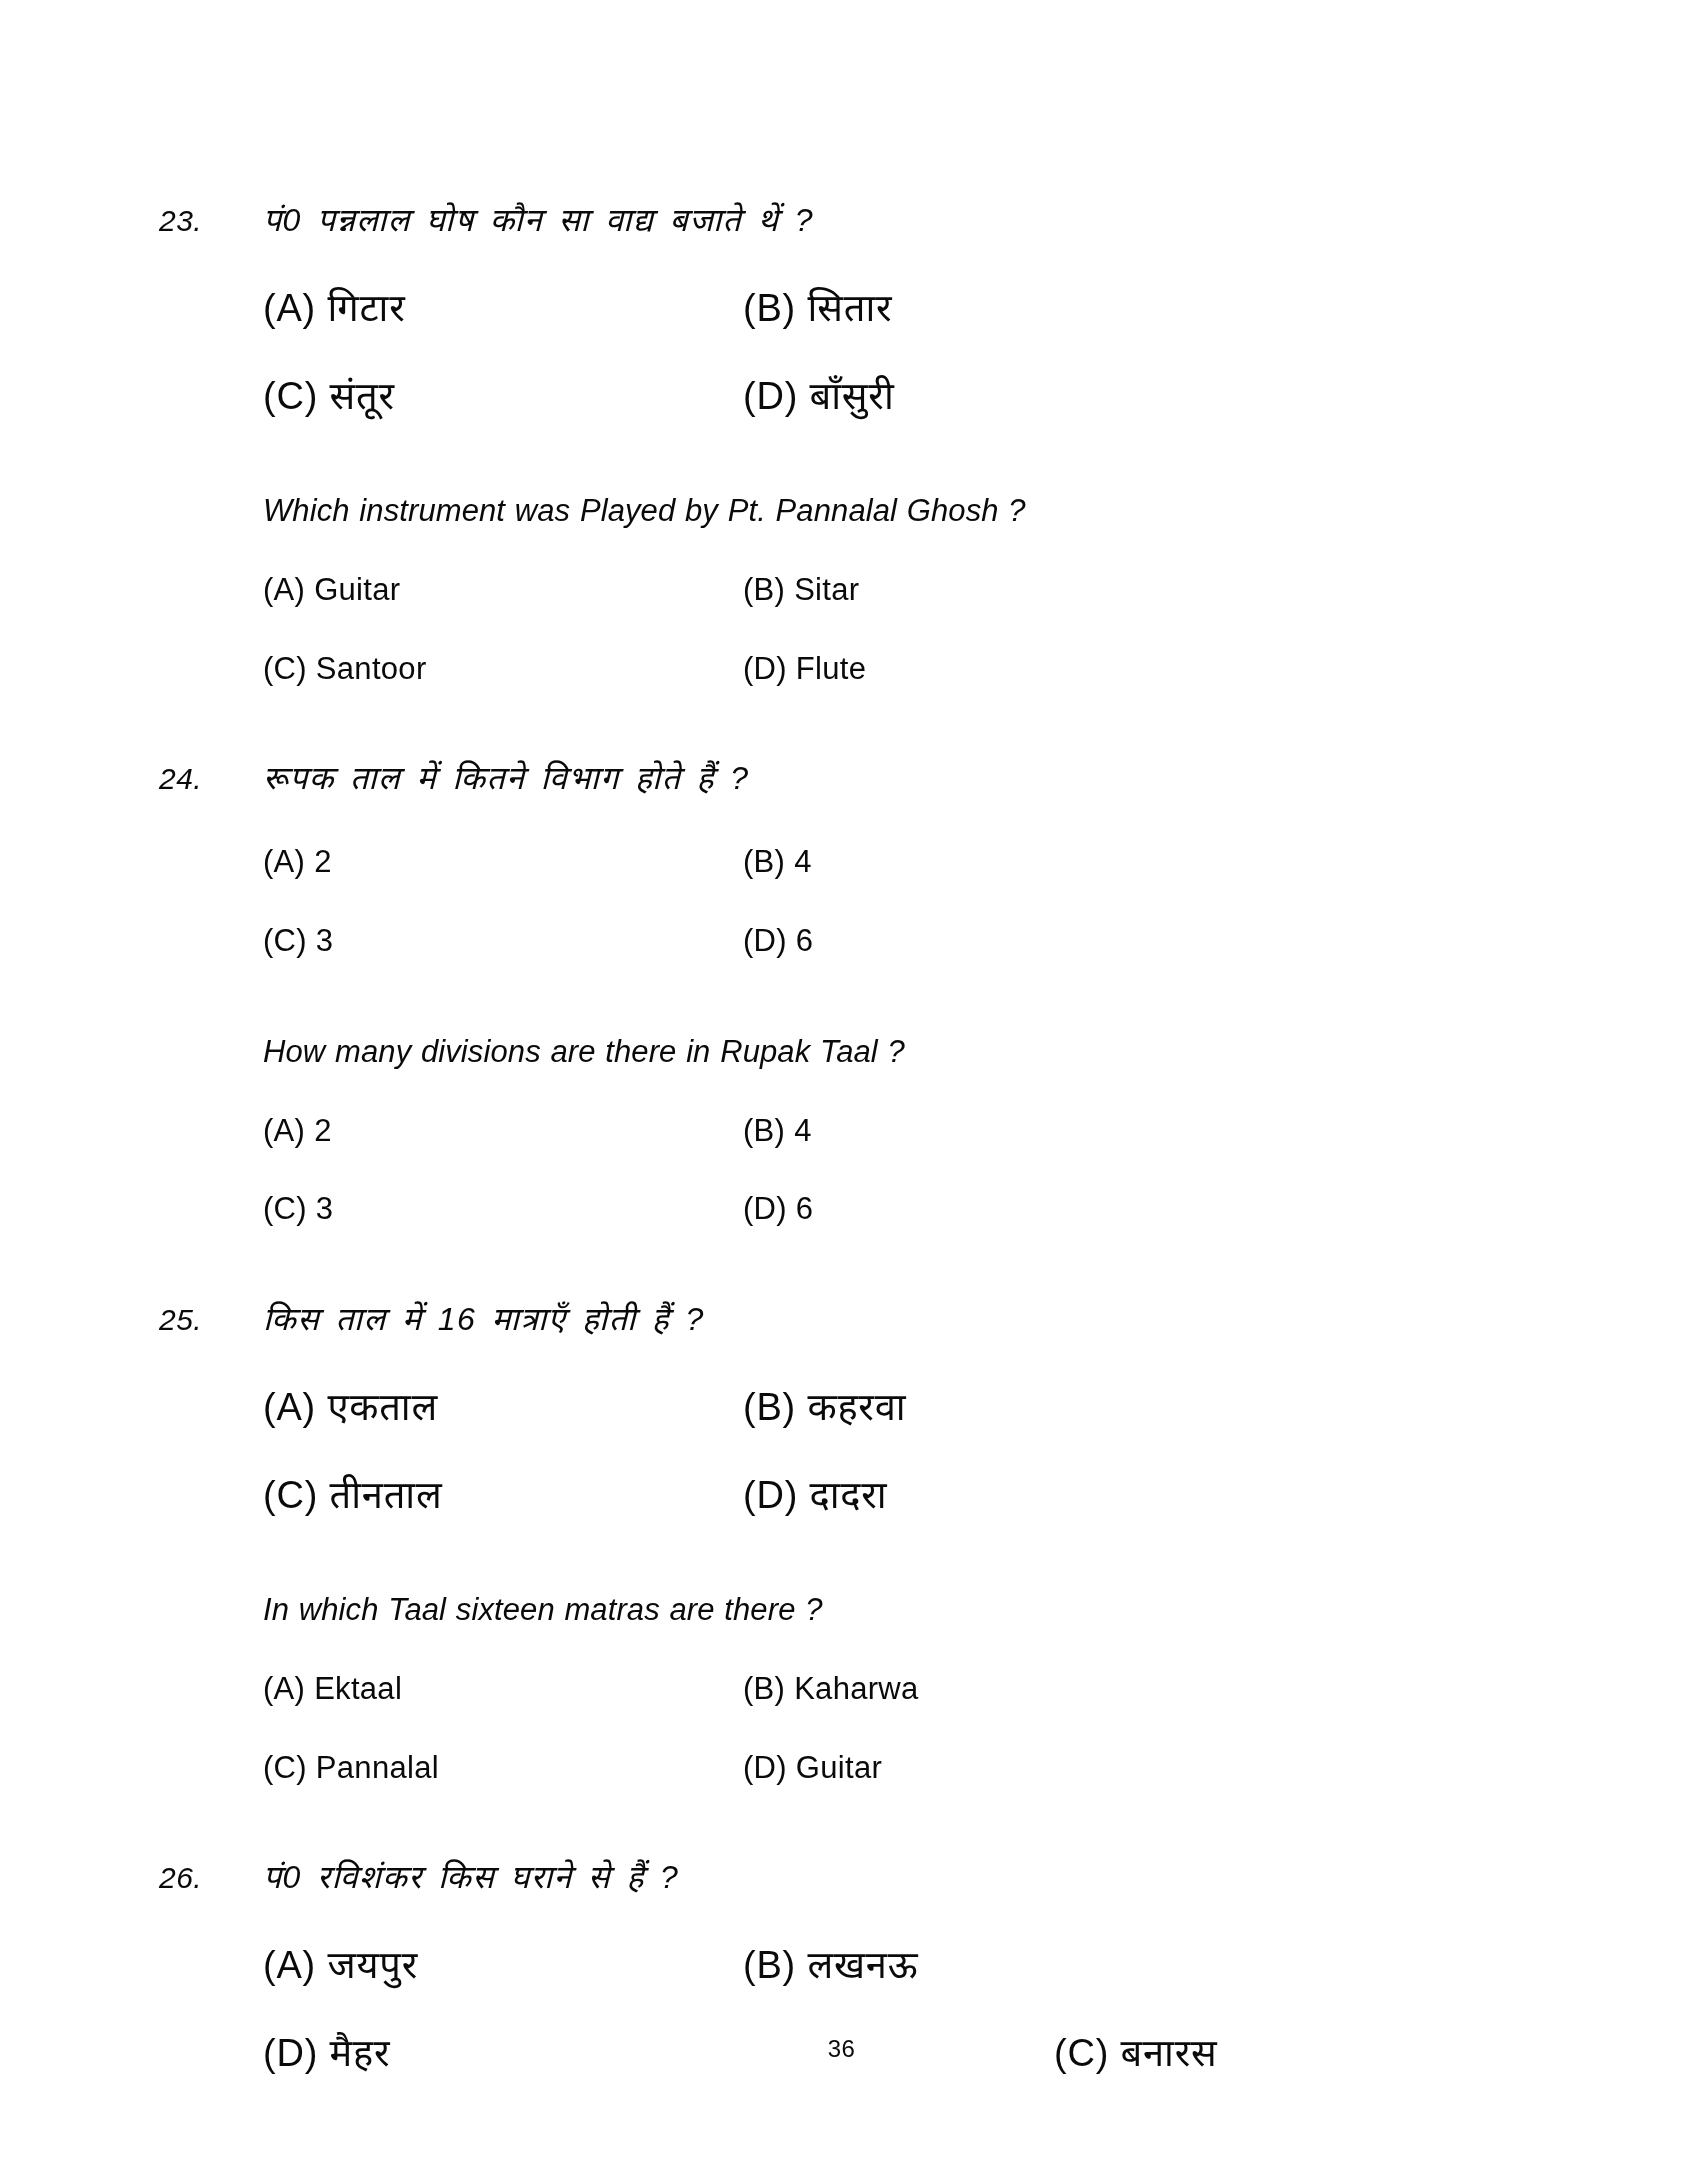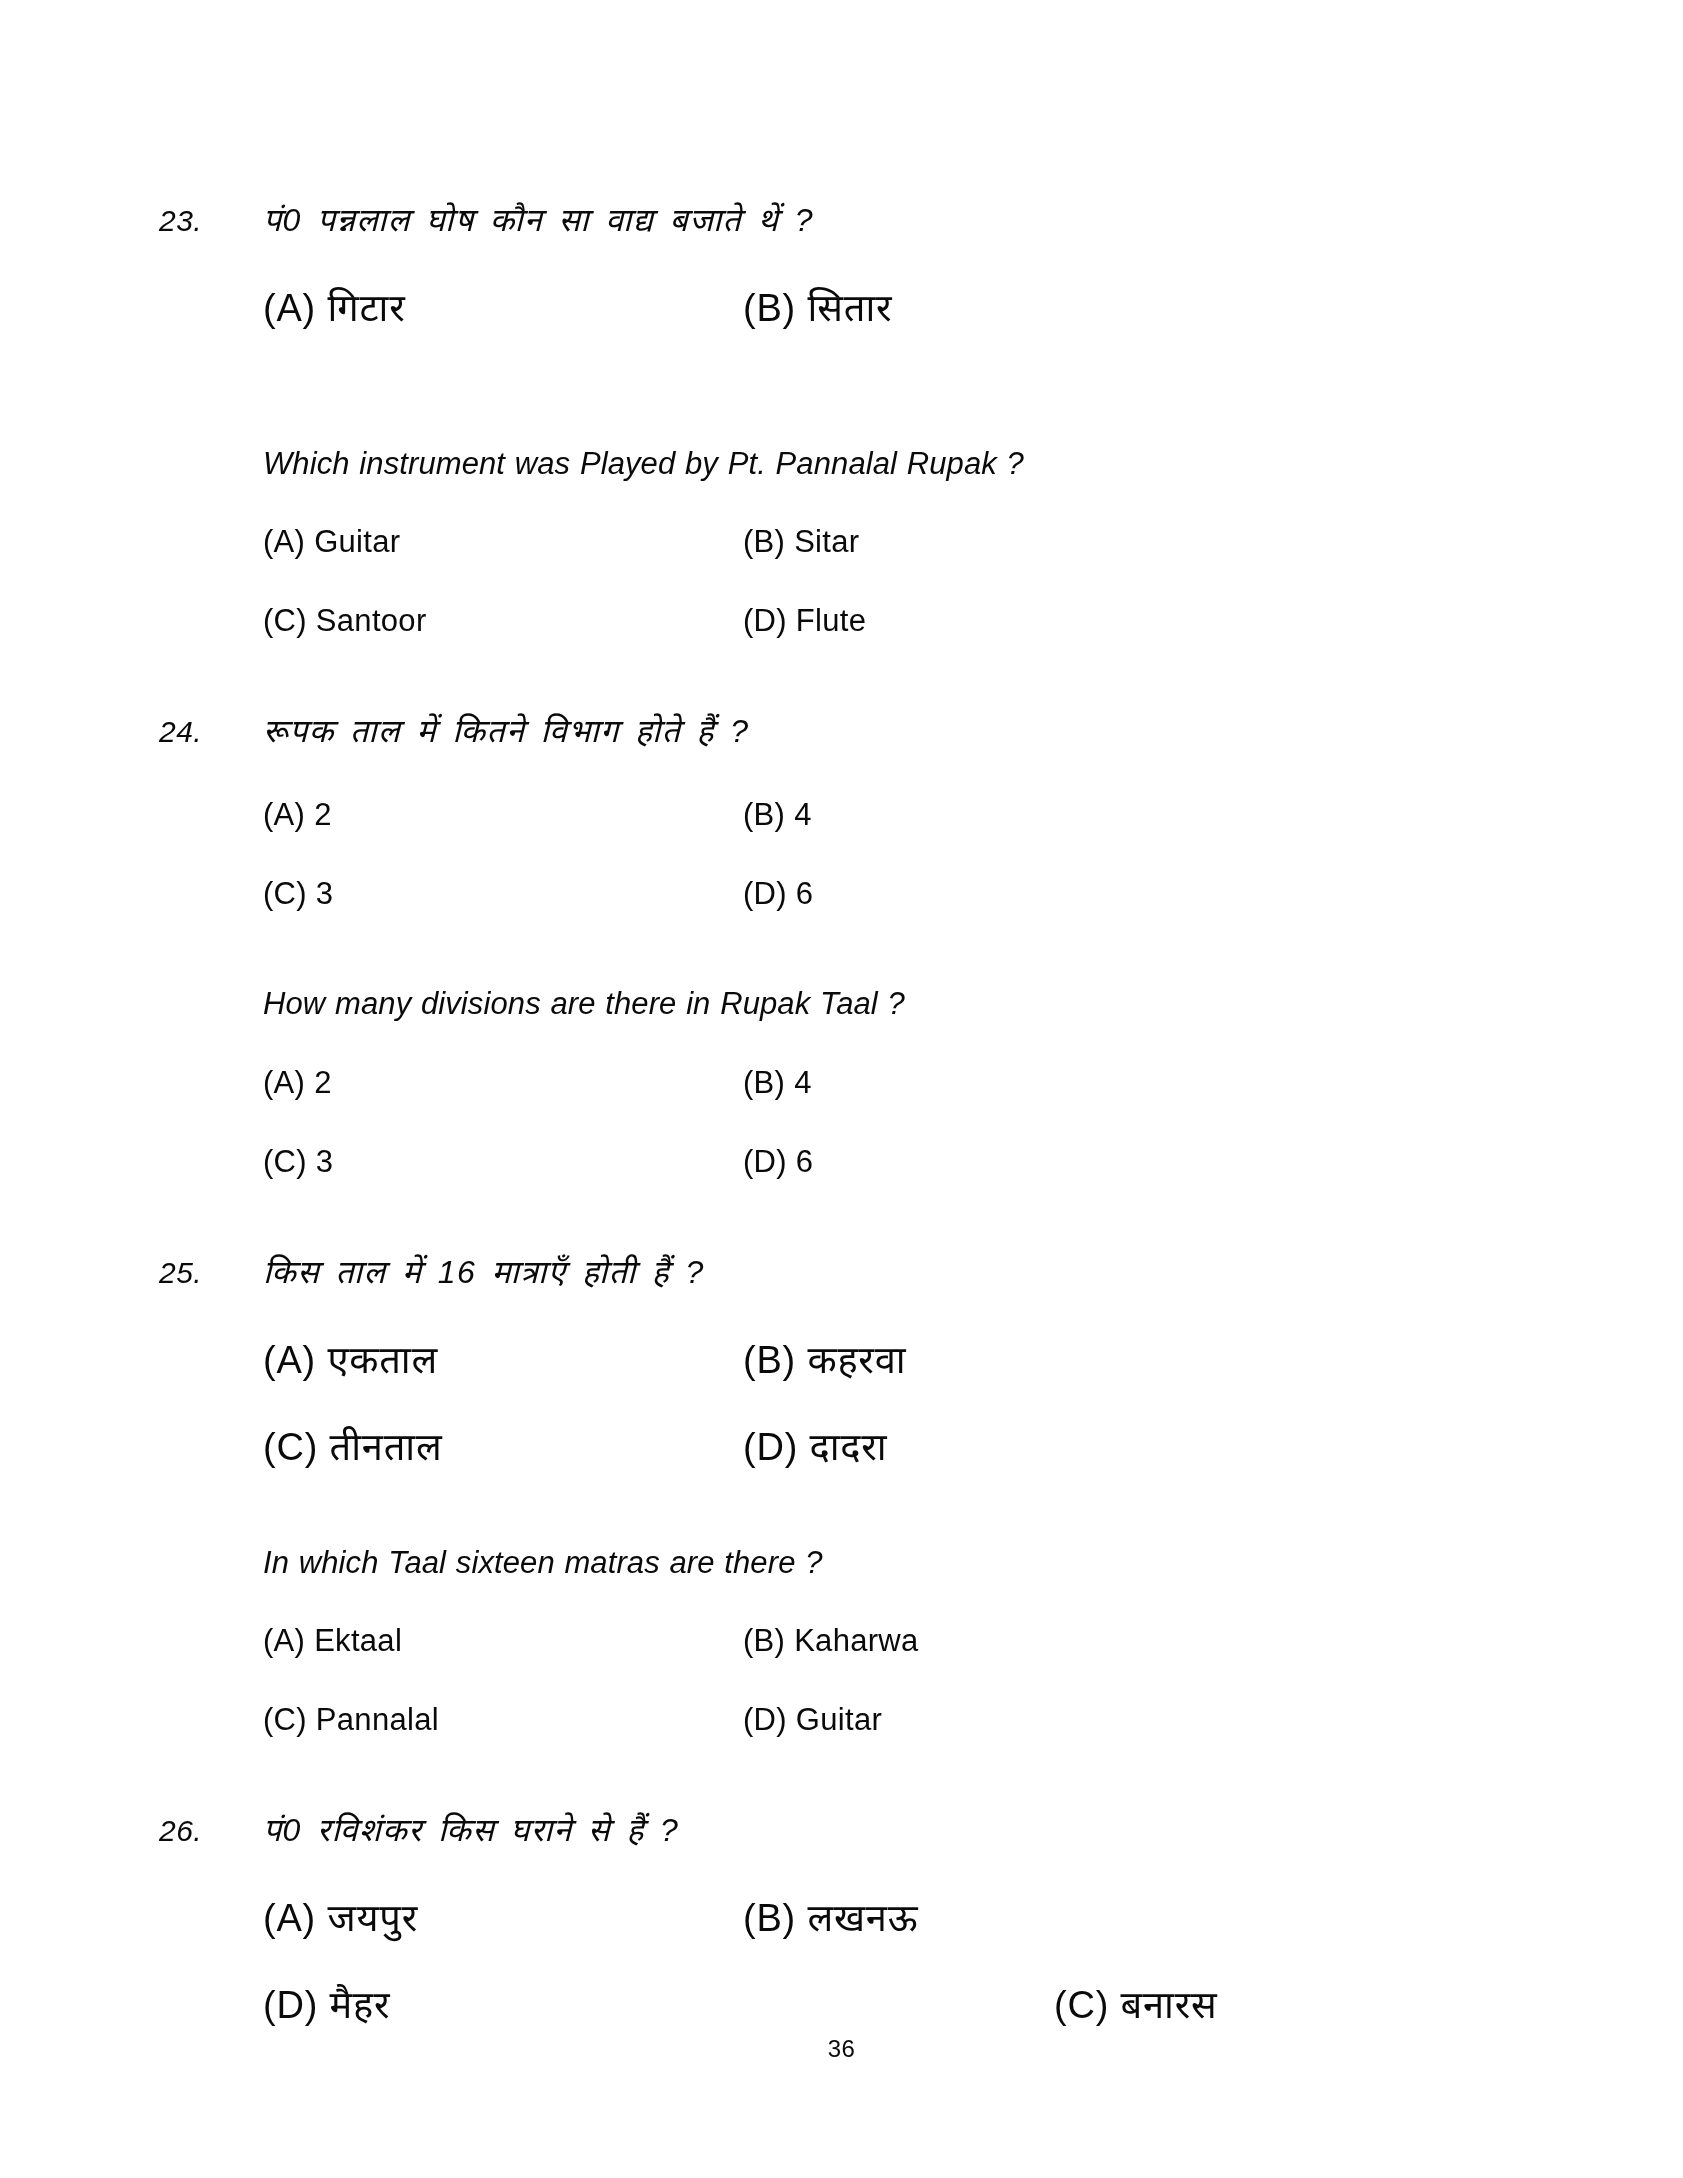--- a/index.html
+++ b/index.html
@@ -98,24 +98,28 @@
     <div class="q-row">
       <div class="q-num">23.</div>
       <div class="q-text hindi">पं0 पन्नलाल घोष कौन सा वाद्य बजाते थें ?</div>
     </div>
     <div class="gap-q"></div>
     <div class="options-row">
       <div class="opt hindi opt-col-left">(A) गिटार</div>
       <div class="opt hindi opt-col-right">(B) सितार</div>
     </div>
     <div class="gap-opt"></div>
+    <div class="options-row">
+      <div class="opt hindi opt-col-left">(C) संतूर</div>
+      <div class="opt hindi opt-col-right">(D) बाँसुरी</div>
+    </div>
     <div class="gap-opt"></div>
     <div class="q-row">
       <div class="q-num"></div>
-      <div class="q-text english">Which instrument was Played by Pt. Pannalal Rupak ?</div>
+      <div class="q-text english">Which instrument was Played by Pt. Pannalal Ghosh ?</div>
     </div>
     <div class="gap-opt"></div>
     <div class="options-row">
       <div class="opt opt-col-left">(A) Guitar</div>
       <div class="opt opt-col-right">(B) Sitar</div>
     </div>
     <div class="gap-opt"></div>
     <div class="options-row">
       <div class="opt opt-col-left">(C) Santoor</div>
       <div class="opt opt-col-right">(D) Flute</div>

